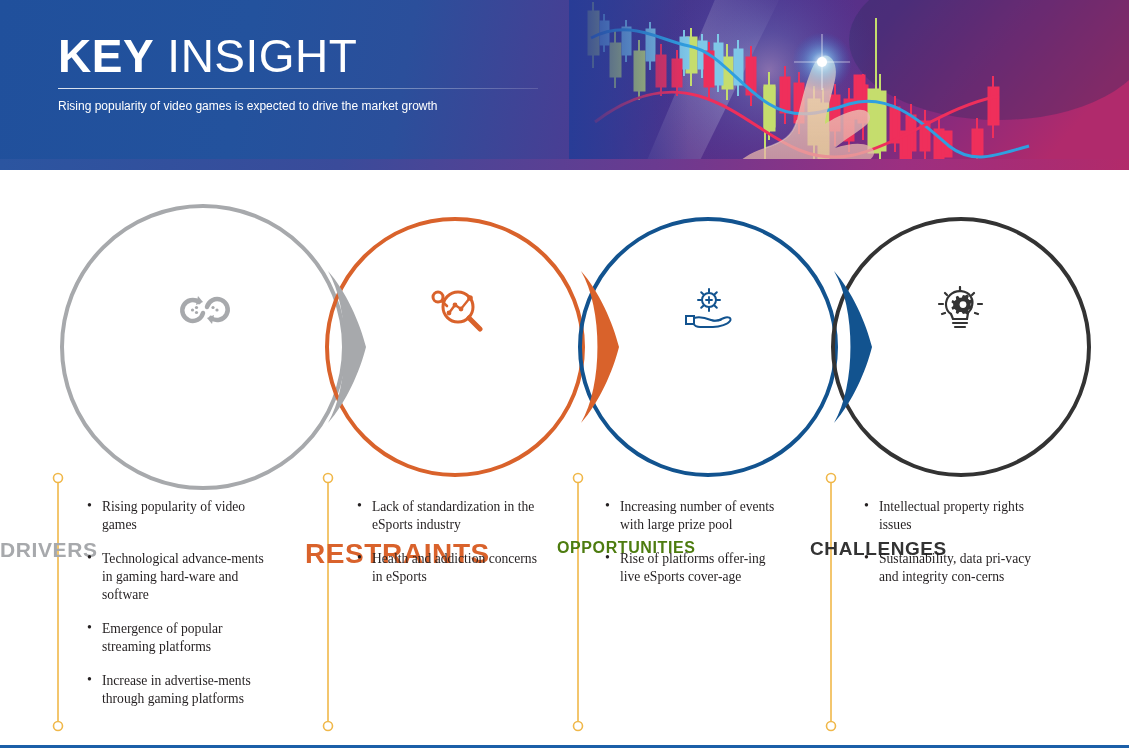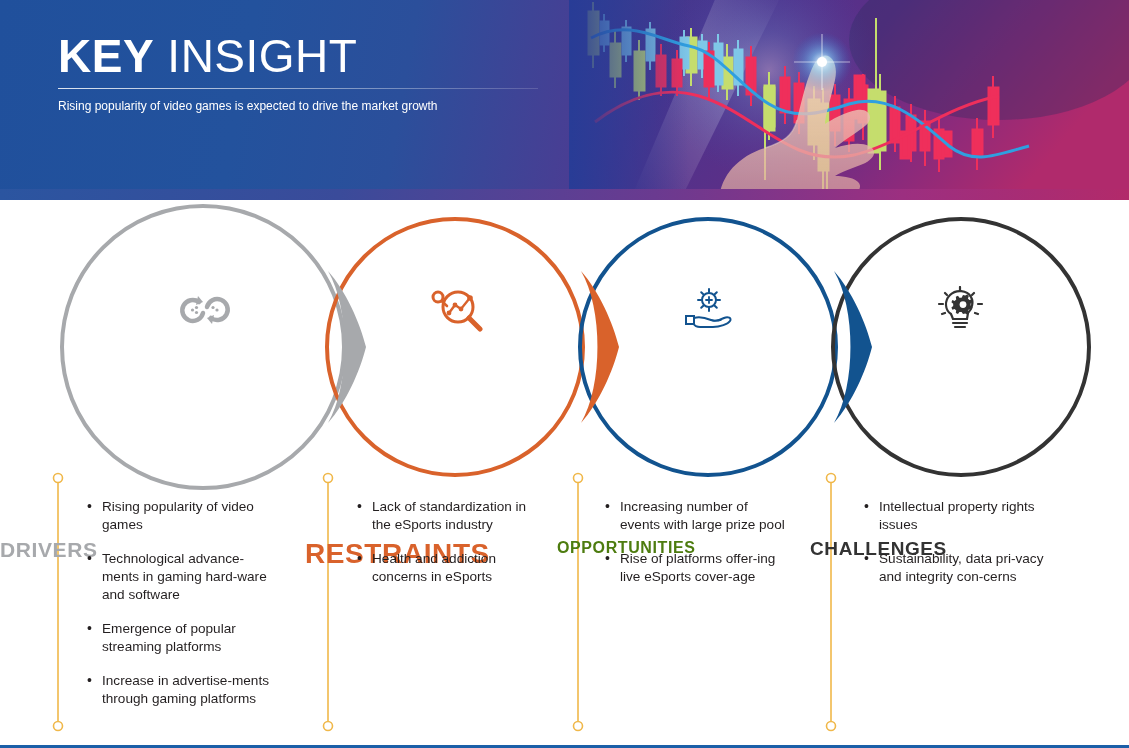--- a/index.html
+++ b/index.html
@@ -1,21 +1,21 @@
 <!DOCTYPE html>
 <html><head>
 <meta charset="utf-8">
 <style>
   html,body{margin:0;padding:0;background:#fff;}
   body{width:1129px;height:748px;font-family:"Liberation Sans",sans-serif;overflow:hidden;position:relative;}
 
   .page{position:relative;width:1129px;height:748px;background:#ffffff;overflow:hidden;}
 
   
-  .header{position:absolute;left:0;top:0;width:1129px;height:200px;overflow:hidden;
+  .header{position:absolute;left:0;top:0;width:1129px;height:170px;overflow:hidden;
     background:linear-gradient(100deg,#20509c 0%,#23529d 22%,#2b4f9b 36%,#4a3d93 52%,#6b3a90 64%,#8c3386 76%,#a52c78 88%,#b02a6c 100%);}
   .hdr-art{position:absolute;right:0;top:0;width:560px;height:203px;overflow:hidden;}
   .hdr-art svg{display:block;}
   .hdr-fade-left{position:absolute;left:0;top:0;width:120px;height:203px;
      background:linear-gradient(90deg,rgba(40,60,150,1) 0%,rgba(40,60,150,0) 100%);}
   .hdr-bottom-strip{position:absolute;left:0;bottom:0;width:1129px;height:11px;
      background:linear-gradient(90deg,#2b55a0 0%,#3a4b9a 30%,#6a3a90 58%,#9c2f80 80%,#b22a6a 100%);}
 
   .hdr-title{position:absolute;left:58px;top:28px;color:#ffffff;font-size:46px;line-height:56px;letter-spacing:.5px;white-space:nowrap;}
   .hdr-title .b{font-weight:bold;}
@@ -32,21 +32,21 @@
   .lbl-drivers{font-size:21px;color:#a7a9ac;left:0;width:410px;top:335px;}
   .lbl-restraints{font-size:28px;color:#d9622b;left:305px;width:300px;top:335px;}
   .lbl-opportunities{font-size:16px;color:#4d7c0f;left:557px;width:300px;top:336px;}
   .lbl-challenges{font-size:19px;color:#333333;left:810px;width:300px;top:335px;}
 
   .icon-wrap{position:absolute;}
 
   
   .col{position:absolute;top:498px;font-size:13.6px;line-height:18px;color:#231f20;}
   .col ul{margin:0;padding:0;list-style:none;}
-  .col li{position:relative;padding-left:17px;margin-bottom:16px;}
+  .col li{position:relative;padding-left:17px;margin-bottom:16px;font-family:Liberation Serif, serif;}
   .col li::before{content:"•";position:absolute;left:2px;top:-1px;color:#231f20;font-size:14px;}
   .col-0{left:85px;width:190px;}
   .col-1{left:355px;width:185px;}
   .col-2{left:603px;width:185px;}
   .col-3{left:862px;width:190px;}
 
   .bottom-rule{position:absolute;left:0;bottom:0;width:1129px;height:3px;background:#1b5fa8;}
 </style>
 </head>
 <body>

